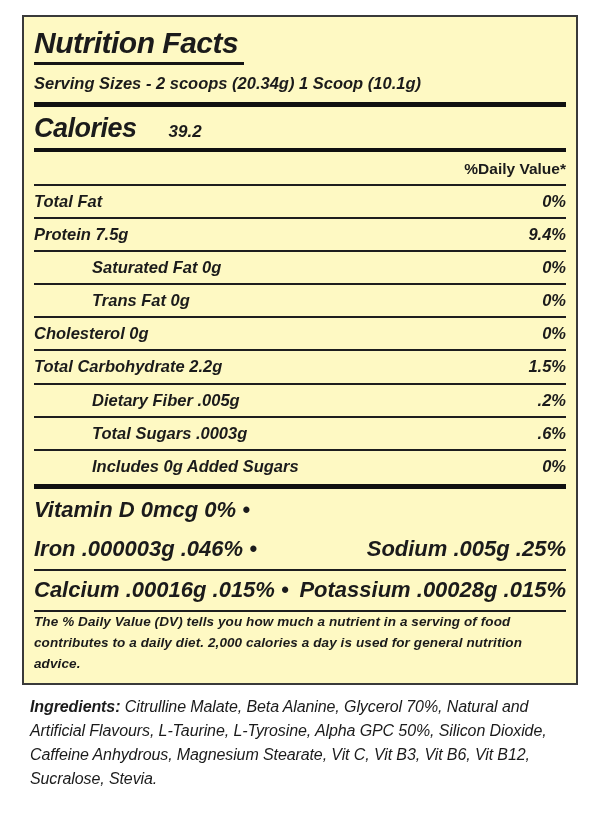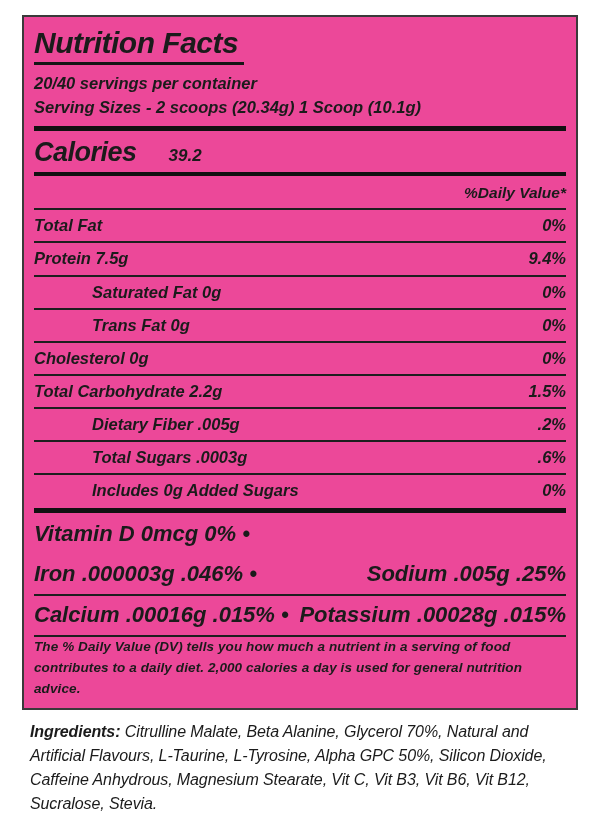--- a/index.html
+++ b/index.html
@@ -18,21 +18,21 @@
     width: 600px;
     height: 826px;
     background: #fff;
     overflow: hidden;
   }
 
   .nf-box {
     margin: 15px 22px 0 22px;
     border: 2px solid #3a3a3a;
     padding: 6px 10px 2px 10px;
-    background: #ec4899;
+    background: #fef9c3;
   }
 
   .nf-title {
     display: inline-block;
     font-size: 30px;
     font-weight: bold;
     font-style: italic;
     letter-spacing: -0.5px;
     line-height: 1.05;
     border-bottom: 3px solid #151515;
@@ -76,21 +76,20 @@
     font-size: 17px;
     font-weight: bold;
     font-style: italic;
     margin-left: 32px;
   }
 
   .dv-header {
     text-align: right;
     font-size: 15.5px;
     font-weight: bold;
-    font-style: italic;
     padding: 6px 0 6px 0;
   }
 
   .nutrient-row {
     display: flex;
     justify-content: space-between;
     align-items: flex-start;
     border-top: 2px solid #1e1e1e;
     padding: 5px 0 5px 0;
     font-size: 16.5px;
@@ -132,21 +131,20 @@
 </style>
 </head>
 <body>
 
 <div class="page">
 
   <div class="nf-box">
 
     <div class="nf-title">Nutrition Facts</div>
 
-    <div class="nf-sub">20/40 servings per container</div>
     <div class="nf-sub serving">Serving Sizes - 2 scoops (20.34g) 1 Scoop (10.1g)</div>
 
     <div class="bar-thick"></div>
 
     <div class="calories-row">
       <span class="cal-label">Calories</span>
       <span class="cal-value">39.2</span>
     </div>
 
     <div class="bar-cal"></div>

